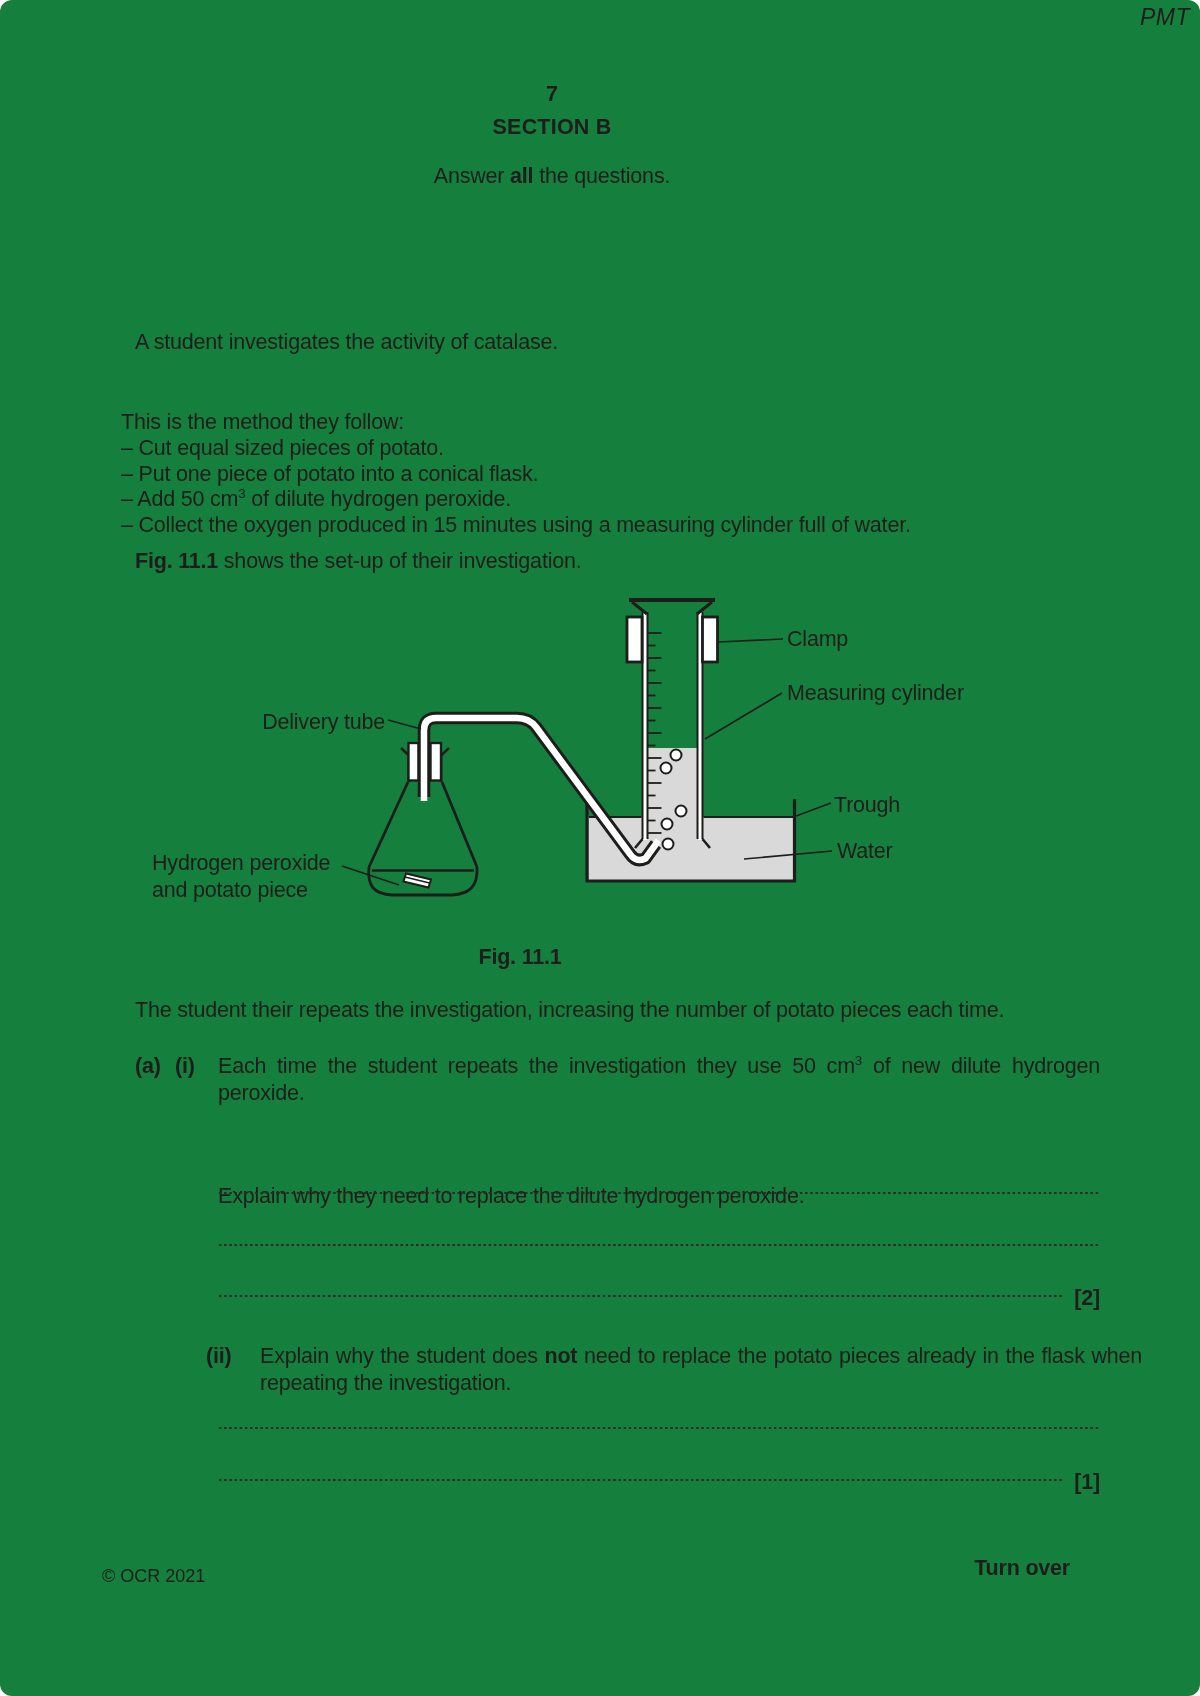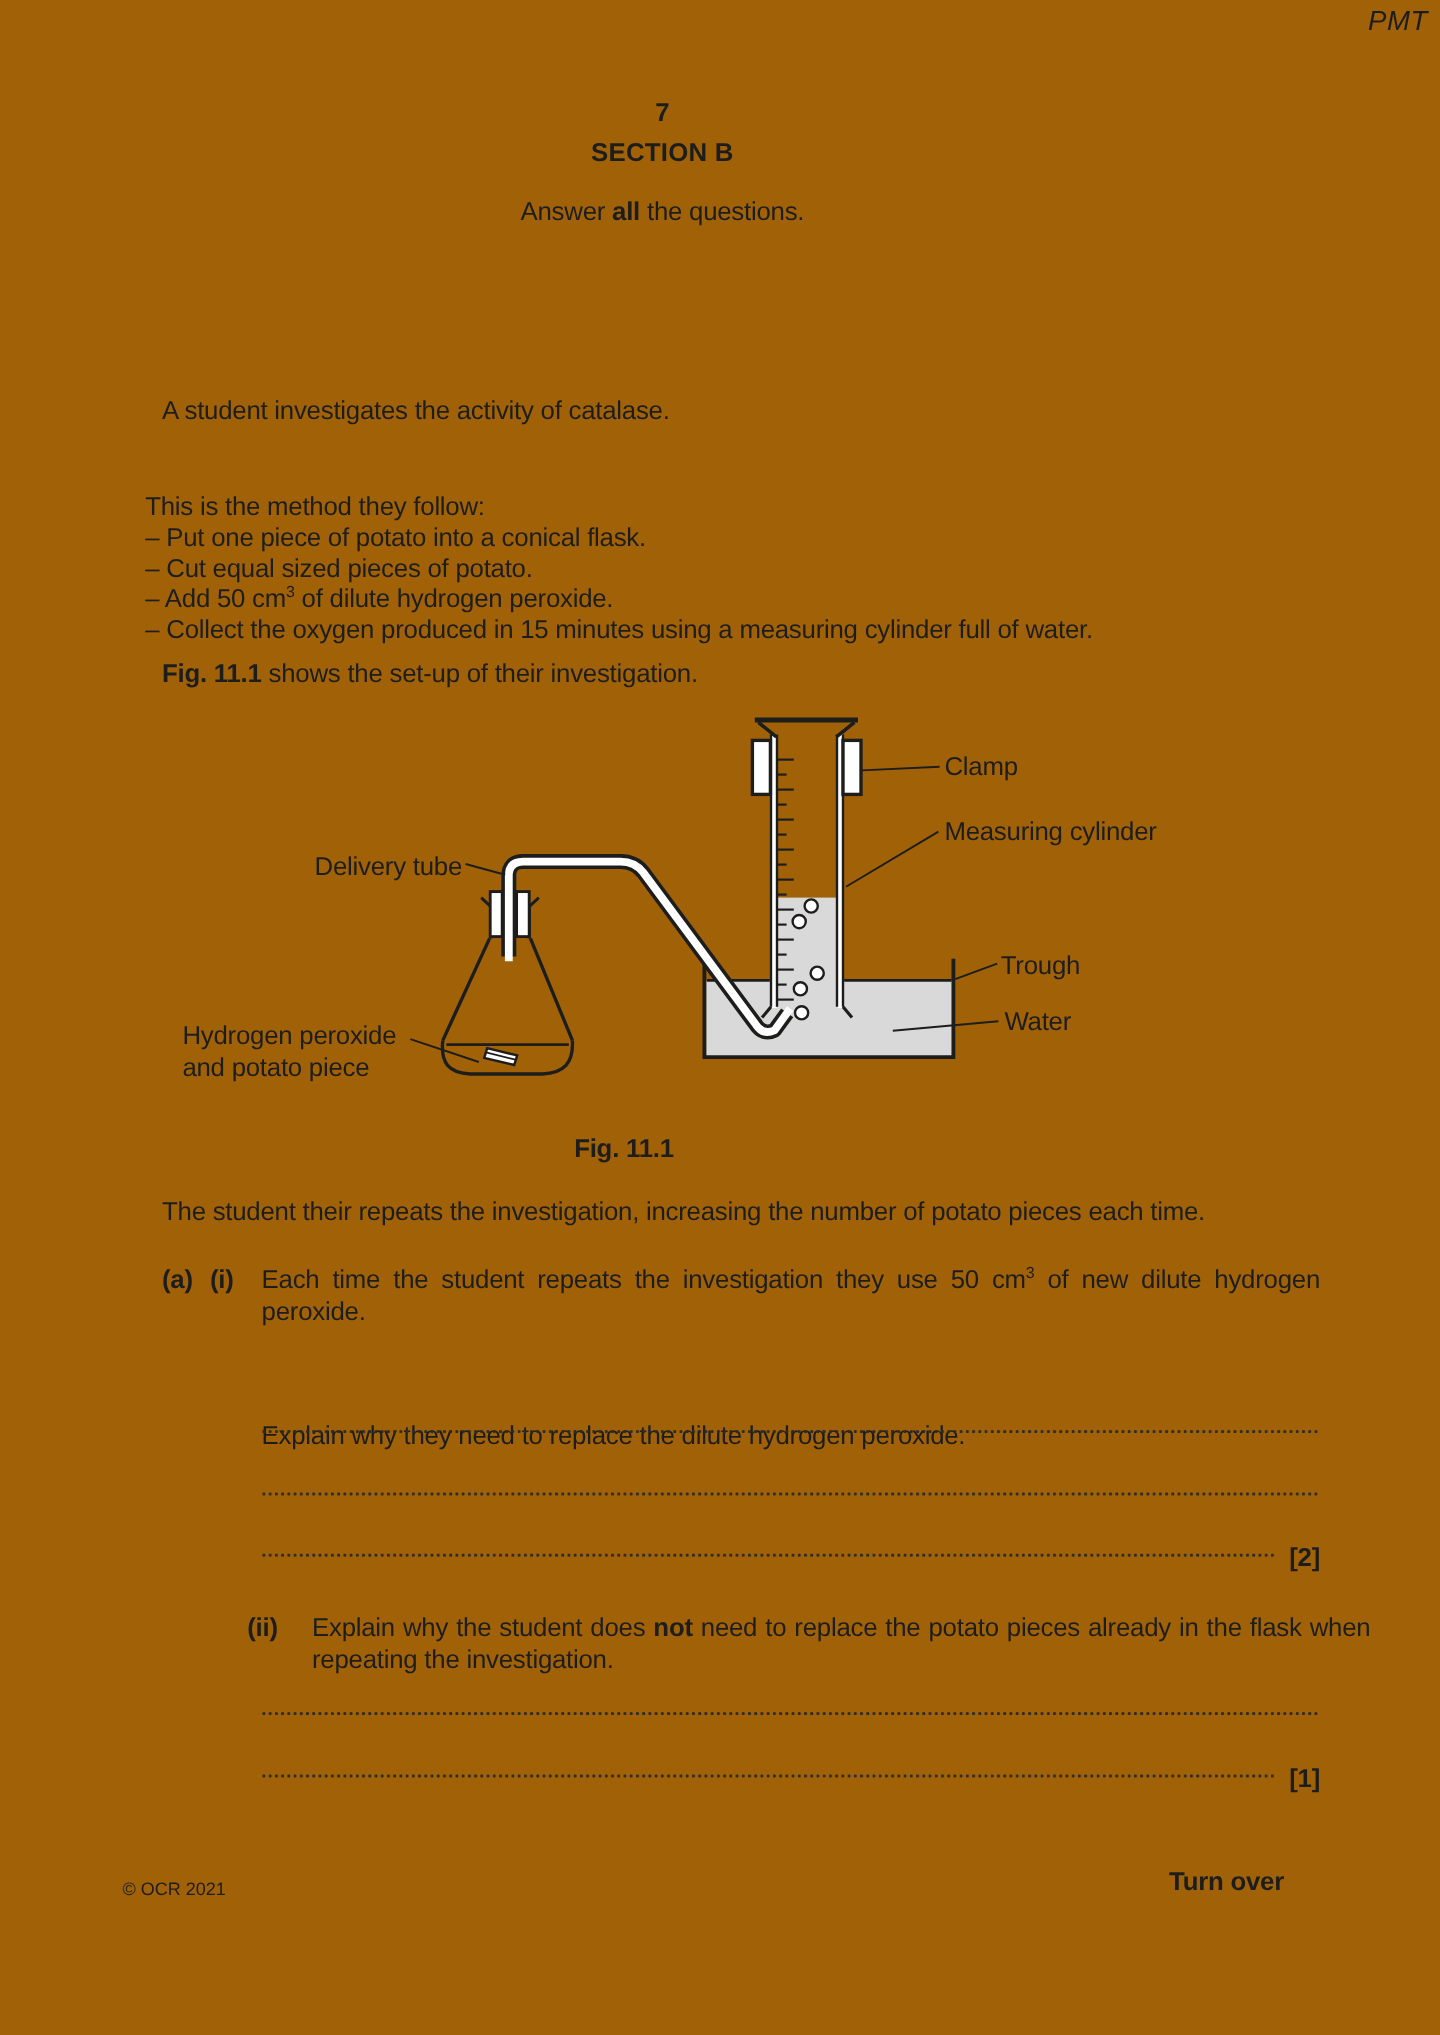--- a/index.html
+++ b/index.html
@@ -1,19 +1,19 @@
 <!DOCTYPE html>
 <html><head>
 <meta charset="utf-8">
 <style>
   html,body { margin:0; padding:0; background:#ffffff; }
   .page {
-    position:relative; width:1200px; height:1696px; background:#a16207;
+    position:relative; width:1200px; height:1696px; background:#15803d;
     font-family:"Liberation Sans","DejaVu Sans",sans-serif;
-    color:#1d1d1b; font-size:21.5px; letter-spacing:-0.2px; overflow:hidden;
+    color:#1d1d1b; font-size:21.5px; letter-spacing:-0.2px; overflow:hidden;border-radius:12px;
   }
   .abs { position:absolute; }
   .bold { font-weight:bold; }
   .just { text-align:justify; }
   .pmt { top:4px; right:10px; font-style:italic; font-size:23px; letter-spacing:0.5px; }
   .center-head { left:0; width:1104px; text-align:center; }
   .page-num { top:82px; font-weight:bold; }
   .section-title { top:115px; font-weight:bold; letter-spacing:0.2px; }
   .instruction { top:164px; }
   .q-intro { top:251px; left:92px; width:1008px; display:flex; line-height:27px; }
@@ -34,21 +34,21 @@
   .part-aii .qtext { flex:1; }
   .answer-row { left:218px; width:882px; height:24px; display:flex; align-items:flex-end; }
   .dots {
     flex:1; height:4px;
     background:radial-gradient(circle at 2px 2px, #2b2b2b 1.15px, rgba(0,0,0,0) 1.45px);
     background-size:5.2px 4px; background-repeat:repeat-x; background-position:left bottom;
   }
   .marks { font-weight:bold; margin-left:10px; transform:translateY(7px); line-height:14px; }
   .row1 { top:1171px; } .row2 { top:1223px; } .row3 { top:1274px; }
   .row4 { top:1406px; } .row5 { top:1458px; }
-  .copyright { top:1566px; left:102px; font-size:15px; letter-spacing:0; }
+  .copyright { top:1566px; left:102px; font-size:18px; letter-spacing:0; }
   .turnover { top:1556px; right:130px; font-weight:bold; }
   sup { font-size:0.62em; line-height:0; }
   svg .ln { stroke:#1d1d1b; fill:none; }
   svg text { font-family:"Liberation Sans","DejaVu Sans",sans-serif; font-size:21.5px; fill:#1d1d1b; letter-spacing:-0.2px; }
 </style>
 </head>
 <body>
 
 <div class="page">
 
@@ -57,22 +57,22 @@
   <div class="abs center-head instruction">
     <span>Answer </span><span class="bold">all</span><span> the questions.</span>
   </div>
   <div class="abs center-head section-title">SECTION B</div>
 
 
   <div class="abs student-line">A student investigates the activity of catalase.</div>
 
   <div class="abs method">
     <div>This is the method they follow:</div>
+    <div>– Cut equal sized pieces of potato.</div>
     <div>– Put one piece of potato into a conical flask.</div>
-    <div>– Cut equal sized pieces of potato.</div>
     <div><span>– Add 50 cm</span><sup>3</sup><span> of dilute hydrogen peroxide.</span></div>
     <div>– Collect the oxygen produced in 15 minutes using a measuring cylinder full of water.</div>
   </div>
 
   <div class="abs fig-ref">
     <span class="bold">Fig. 11.1</span><span> shows the set-up of their investigation.</span>
   </div>
 
   <svg class="abs" style="top:590px; left:0;" width="1200" height="320" viewBox="0 0 1200 320">
 

